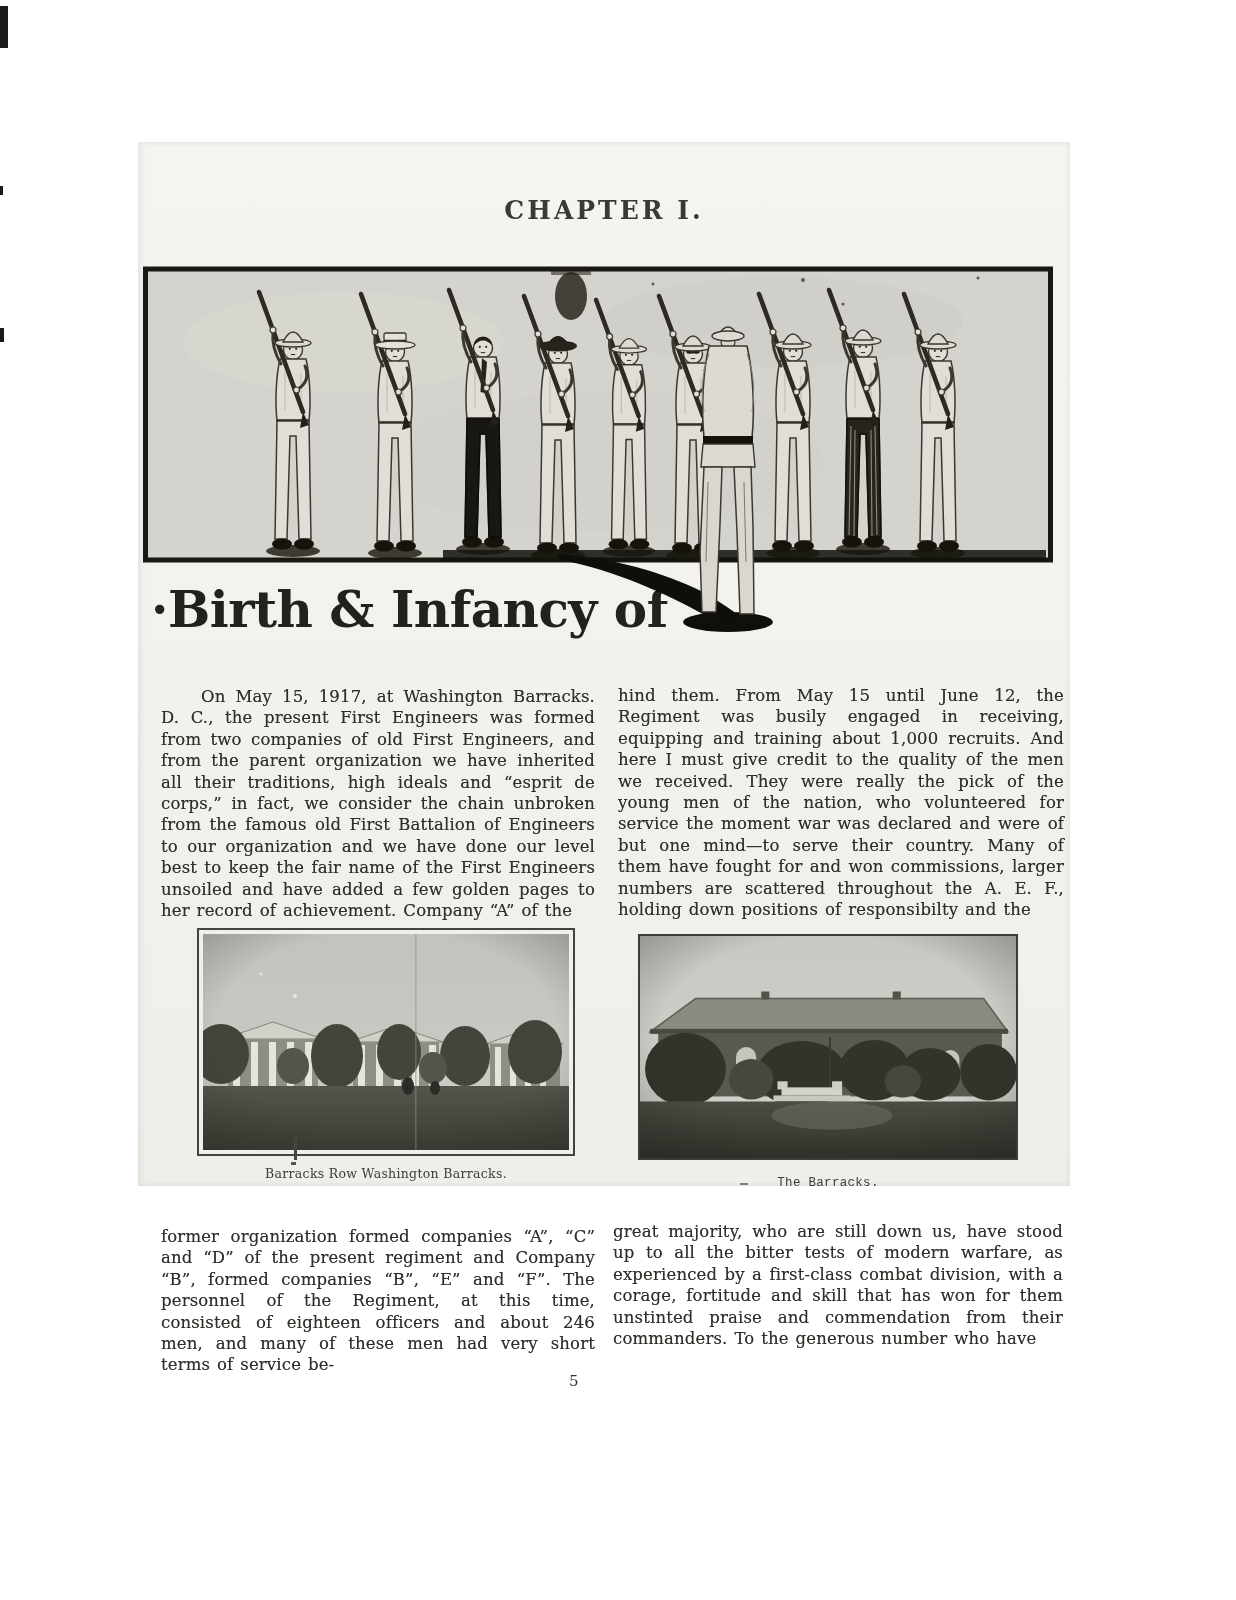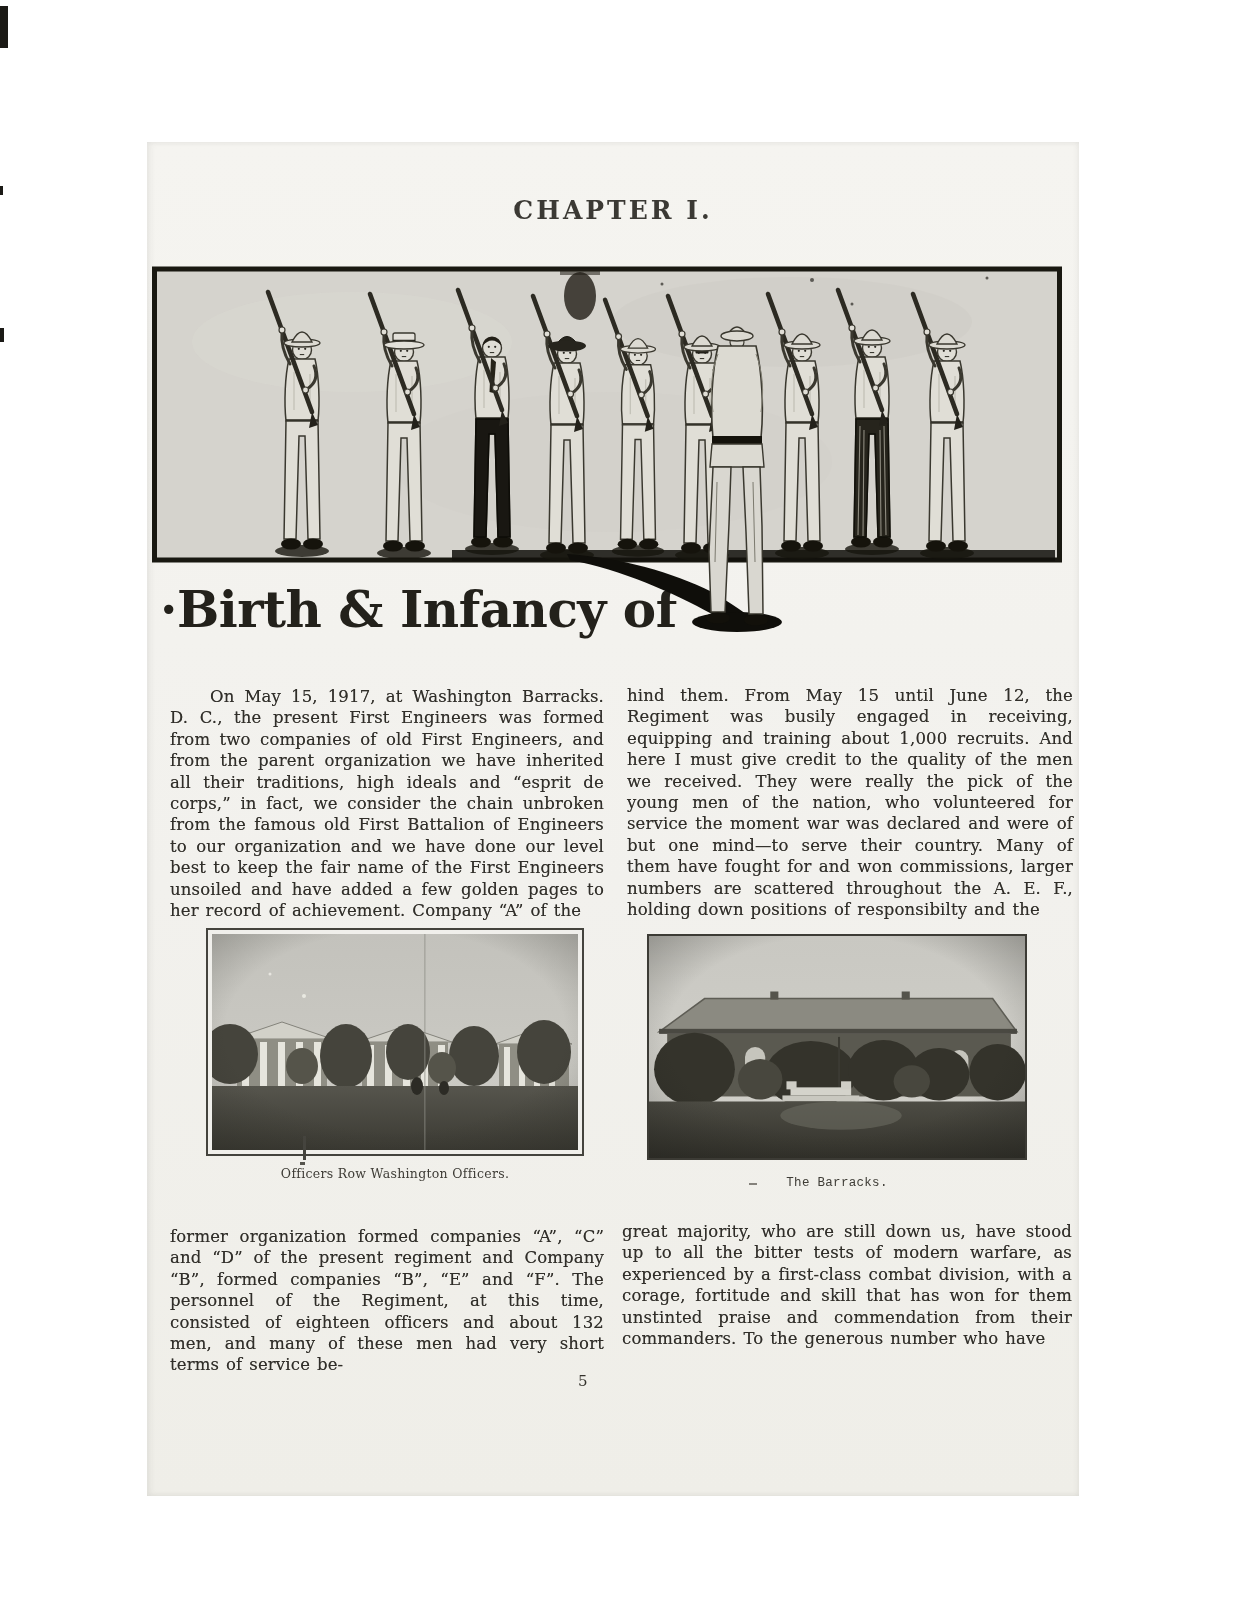--- a/index.html
+++ b/index.html
@@ -1,18 +1,18 @@
 <!DOCTYPE html>
 <html><head>
 <meta charset="utf-8">
 <style>
   html,body{margin:0;padding:0;}
   body{width:1236px;height:1600px;background:#ffffff;font-family:"DejaVu Serif", serif;}
   .page{position:relative;width:1236px;height:1600px;background:#ffffff;overflow:hidden;}
-  .paper{position:absolute;left:147px;top:142px;width:932px;height:1354px;
+  .paper{position:absolute;left:138px;top:142px;width:932px;height:1044px;
          background:linear-gradient(180deg,#f5f4f0 0%,#f2f1ed 55%,#efeee8 100%);
          box-shadow:inset 3px 0 6px rgba(60,58,50,.07), inset -2px 0 5px rgba(60,58,50,.05);}
   .chapter{position:absolute;left:0;top:54px;width:100%;text-align:center;
            font-size:25px;font-weight:700;letter-spacing:3px;color:#3b3934;transform:scaleY(1.05);}
   .illus{position:absolute;left:5px;top:120px;width:912px;height:412px;z-index:5;pointer-events:none;}
   .title-row{position:absolute;left:13px;top:438px;width:904px;display:flex;justify-content:space-between;
              align-items:baseline;font-size:50px;font-weight:700;color:#23211b;letter-spacing:-0.5px;z-index:2;}
   .col{position:absolute;margin:8px;font-size:16.5px;line-height:21.4px;color:#302e29;
        text-align:justify;word-spacing:1.5px;letter-spacing:0.15px;text-shadow:0 0 .4px rgba(48,46,41,.55);}
   .c-l1{left:15px;top:536px;width:434px;text-indent:40px;}
@@ -285,25 +285,25 @@
         <rect x="140" y="150" width="60" height="8" fill="#d4d3cb"></rect>
         <rect x="132" y="158" width="76" height="6" fill="#c9c8c0"></rect>
         <rect x="136" y="144" width="10" height="8" fill="#cfcec6"></rect>
         <rect x="190" y="144" width="10" height="8" fill="#cfcec6"></rect>
         <rect x="0" y="164" width="372" height="56" fill="url(#gndR)"></rect>
         <ellipse cx="190" cy="178" rx="60" ry="14" fill="#6b6a60" opacity="0.6"></ellipse>
         <rect width="372" height="220" fill="url(#vigR)"></rect>
       </svg>
     </figure>
 
-    <div class="cap cap-left">Officers Row Washington Officers.</div>
+    <div class="cap cap-left">Barracks Row Washington Barracks.</div>
     <div class="cap cap-right">The Barracks.</div>
     <div class="cap-dash"></div>
 
-    <p class="col c-l2">former organization formed companies “A”, “C” and “D” of the present regiment and Company “B”, formed companies “B”, “E” and “F”. The personnel of the Regiment, at this time, consisted of eighteen officers and about 132 men, and many of these men had very short terms of service be-</p>
+    <p class="col c-l2">former organization formed companies “A”, “C” and “D” of the present regiment and Company “B”, formed companies “B”, “E” and “F”. The personnel of the Regiment, at this time, consisted of eighteen officers and about 246 men, and many of these men had very short terms of service be-</p>
     <p class="col c-r2">great majority, who are still down us, have stood up to all the bitter tests of modern warfare, as experienced by a first-class combat division, with a corage, fortitude and skill that has won for them unstinted praise and commendation from their commanders. To the generous number who have</p>
 
     <div class="pagenum">5</div>
 
     <div class="edge-mark m4"></div>
     <div class="edge-mark m5"></div>
   </div>
 </div>
 
 </body></html>

